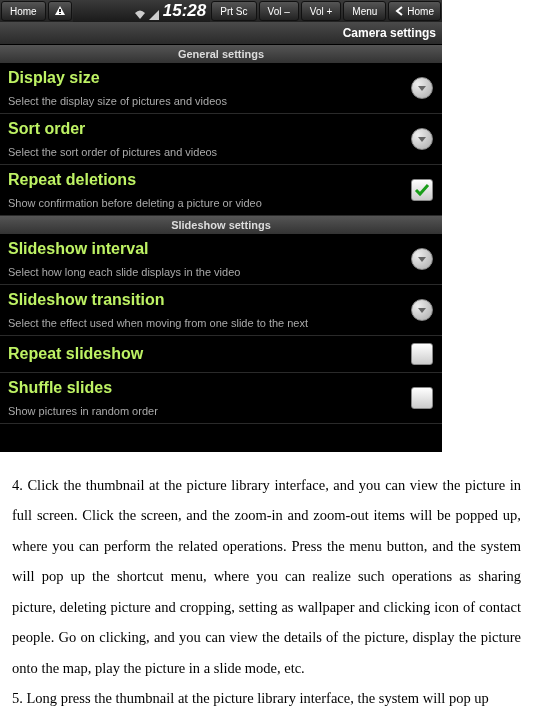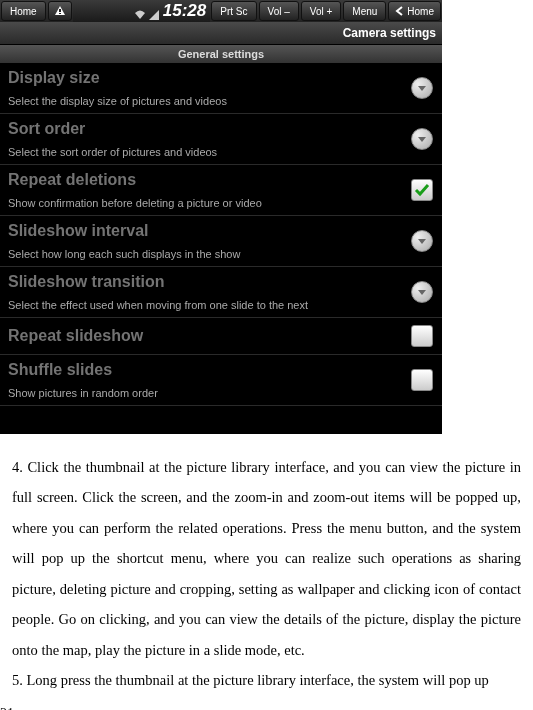--- a/index.html
+++ b/index.html
@@ -42,21 +42,21 @@
     text-align: center;
   }
   .row {
     display: flex;
     align-items: center;
     background: #000;
     padding: 6px 8px;
     border-bottom: 1px solid #2a2a2a;
   }
   .row .txt { flex: 1; }
-  .row .title { color: #737373; font-size: 16px; font-weight: bold; }
+  .row .title { color: #bef264; font-size: 16px; font-weight: bold; }
   .row .sub { color: #aaa; font-size: 11px; margin-top: 8px; }
   .widget { width: 24px; height: 24px; display: flex; align-items: center; justify-content: center; }
   .dropdown {
     width: 22px; height: 22px; border-radius: 50%;
     background: radial-gradient(circle at 30% 30%, #eee, #aaa);
     border: 1px solid #888;
     display: flex; align-items: center; justify-content: center;
   }
   .dropdown svg { width: 10px; height: 10px; }
   .checkbox {
@@ -150,25 +150,26 @@
     </div>
     <div class="widget">
         <div class="checkbox checked">
           <svg viewBox="0 0 16 16">
             <path d="M2 8 L6 12 L14 3" stroke="#1a9e1a" stroke-width="3" fill="none"></path>
           </svg>
         </div>
       </div>
   </div>
 
+  <div class="section-header">Slideshow settings</div>
 
   <div class="row">
     <div class="txt">
       <div class="title">Slideshow interval</div>
-      <div class="sub">Select how long each such displays in the show</div>
+      <div class="sub">Select how long each slide displays in the video</div>
     </div>
     <div class="widget">
         <div class="dropdown">
           <svg viewBox="0 0 10 10">
             <polygon points="1,3 9,3 5,8" fill="#666"></polygon>
           </svg>
         </div>
       </div>
   </div>
 

